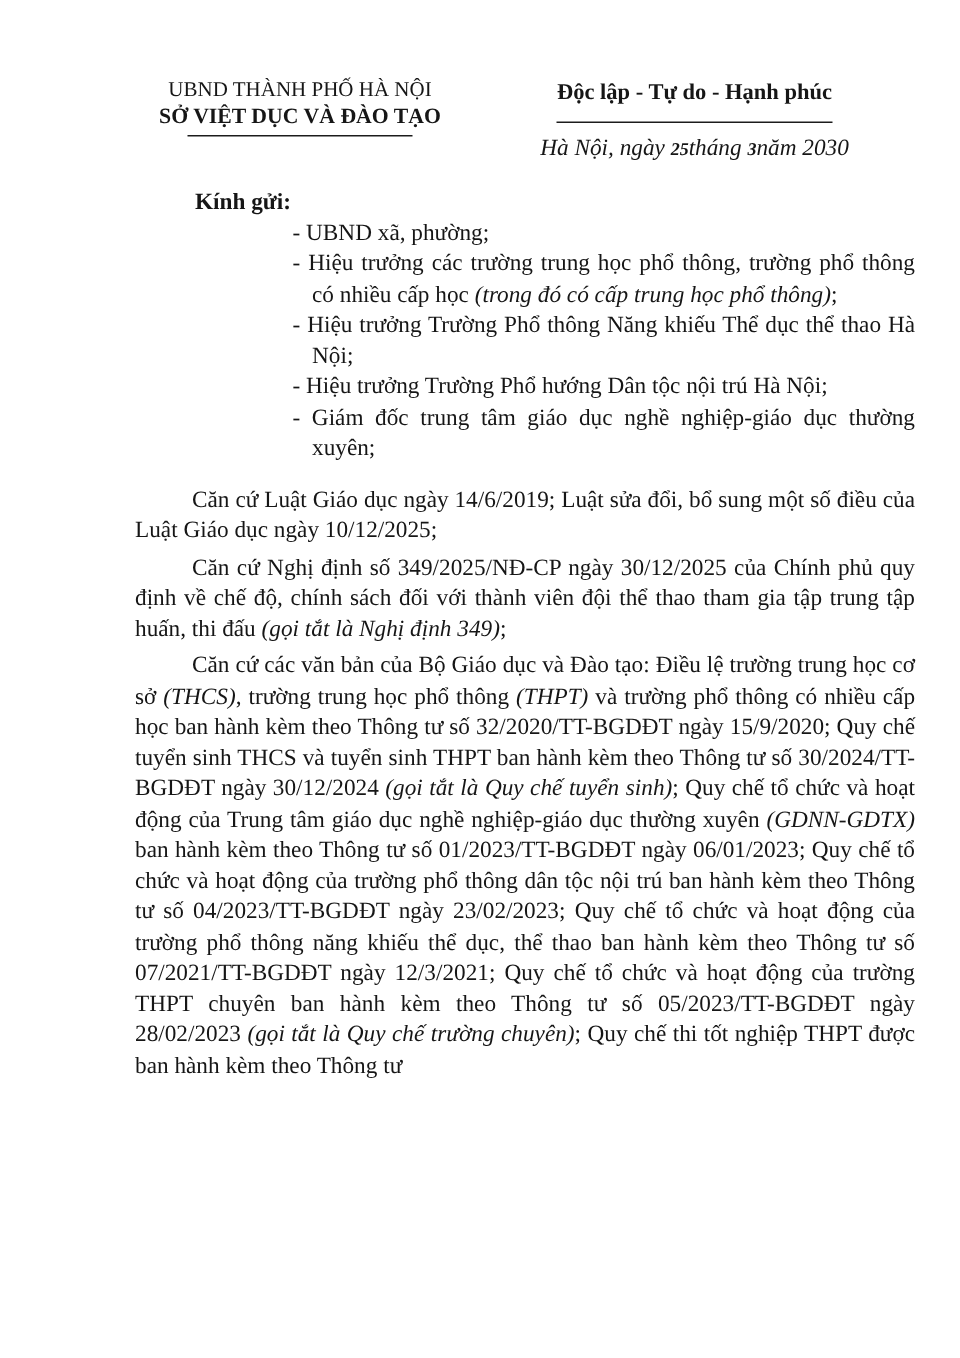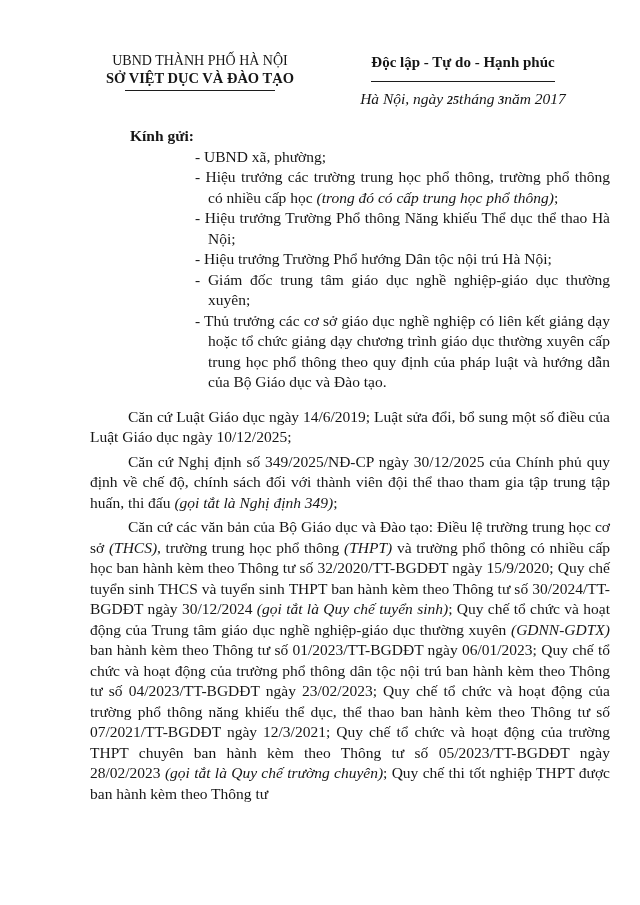--- a/index.html
+++ b/index.html
@@ -45,33 +45,32 @@
       <div class="rule-left"></div>
       <div class="doc-number"></div>
       <div class="subject">
         <div></div>
         <div></div>
         <div></div>
       </div>
     </div>
     <div class="hcol-right">
       <div class="nat-line2"><span class="u">Độc lập - Tự do - Hạnh phúc</span></div>
-      <div class="date-line"><span>Hà Nội, ngày </span><span class="date-num">25</span><span>tháng </span><span class="date-num">3</span><span>năm 2017</span></div>
+      <div class="date-line"><span>Hà Nội, ngày </span><span class="date-num">25</span><span>tháng </span><span class="date-num">3</span><span>năm 2030</span></div>
     </div>
   </div>
 
   <div class="salutation">Kính gửi:</div>
 
   <div class="recipients">
       <div class="recipient"><span>- </span><span>UBND xã, phường;</span></div>
       <div class="recipient"><span>- </span><span>Hiệu trưởng các trường trung học phổ thông, trường phổ thông có nhiều cấp học </span><span class="it">(trong đó có cấp trung học phổ thông)</span><span>;</span></div>
       <div class="recipient"><span>- </span><span>Hiệu trưởng Trường Phổ thông Năng khiếu Thể dục thể thao Hà Nội;</span></div>
       <div class="recipient"><span>- </span><span>Hiệu trưởng Trường Phổ hướng Dân tộc nội trú Hà Nội;</span></div>
       <div class="recipient"><span>- </span><span>Giám đốc trung tâm giáo dục nghề nghiệp-giáo dục thường xuyên;</span></div>
-      <div class="recipient"><span>- </span><span>Thủ trưởng các cơ sở giáo dục nghề nghiệp có liên kết giảng dạy hoặc tổ chức giảng dạy chương trình giáo dục thường xuyên cấp trung học phổ thông theo quy định của pháp luật và hướng dẫn của Bộ Giáo dục và Đào tạo.</span></div>
     </div>
 
   <div class="body-paragraphs">
       <p class="para"><span>Căn cứ Luật Giáo dục ngày 14/6/2019; Luật sửa đổi, bổ sung một số điều của Luật Giáo dục ngày 10/12/2025;</span></p>
       <p class="para"><span>Căn cứ Nghị định số 349/2025/NĐ-CP ngày 30/12/2025 của Chính phủ quy định về chế độ, chính sách đối với thành viên đội thể thao tham gia tập trung tập huấn, thi đấu </span><span class="it">(gọi tắt là Nghị định 349)</span><span>;</span></p>
       <p class="para"><span>Căn cứ các văn bản của Bộ Giáo dục và Đào tạo: Điều lệ trường trung học cơ sở </span><span class="it">(THCS)</span><span>, trường trung học phổ thông </span><span class="it">(THPT)</span><span> và trường phổ thông có nhiều cấp học ban hành kèm theo Thông tư số 32/2020/TT-BGDĐT ngày 15/9/2020; Quy chế tuyển sinh THCS và tuyển sinh THPT ban hành kèm theo Thông tư số 30/2024/TT-BGDĐT ngày 30/12/2024 </span><span class="it">(gọi tắt là Quy chế tuyển sinh)</span><span>; Quy chế tổ chức và hoạt động của Trung tâm giáo dục nghề nghiệp-giáo dục thường xuyên </span><span class="it">(GDNN-GDTX)</span><span> ban hành kèm theo Thông tư số 01/2023/TT-BGDĐT ngày 06/01/2023; Quy chế tổ chức và hoạt động của trường phổ thông dân tộc nội trú ban hành kèm theo Thông tư số 04/2023/TT-BGDĐT ngày 23/02/2023; Quy chế tổ chức và hoạt động của trường phổ thông năng khiếu thể dục, thể thao ban hành kèm theo Thông tư số 07/2021/TT-BGDĐT ngày 12/3/2021; Quy chế tổ chức và hoạt động của trường THPT chuyên ban hành kèm theo Thông tư số 05/2023/TT-BGDĐT ngày 28/02/2023 </span><span class="it">(gọi tắt là Quy chế trường chuyên)</span><span>; Quy chế thi tốt nghiệp THPT được ban hành kèm theo Thông tư</span></p>
     </div>
 
 </div>
 

